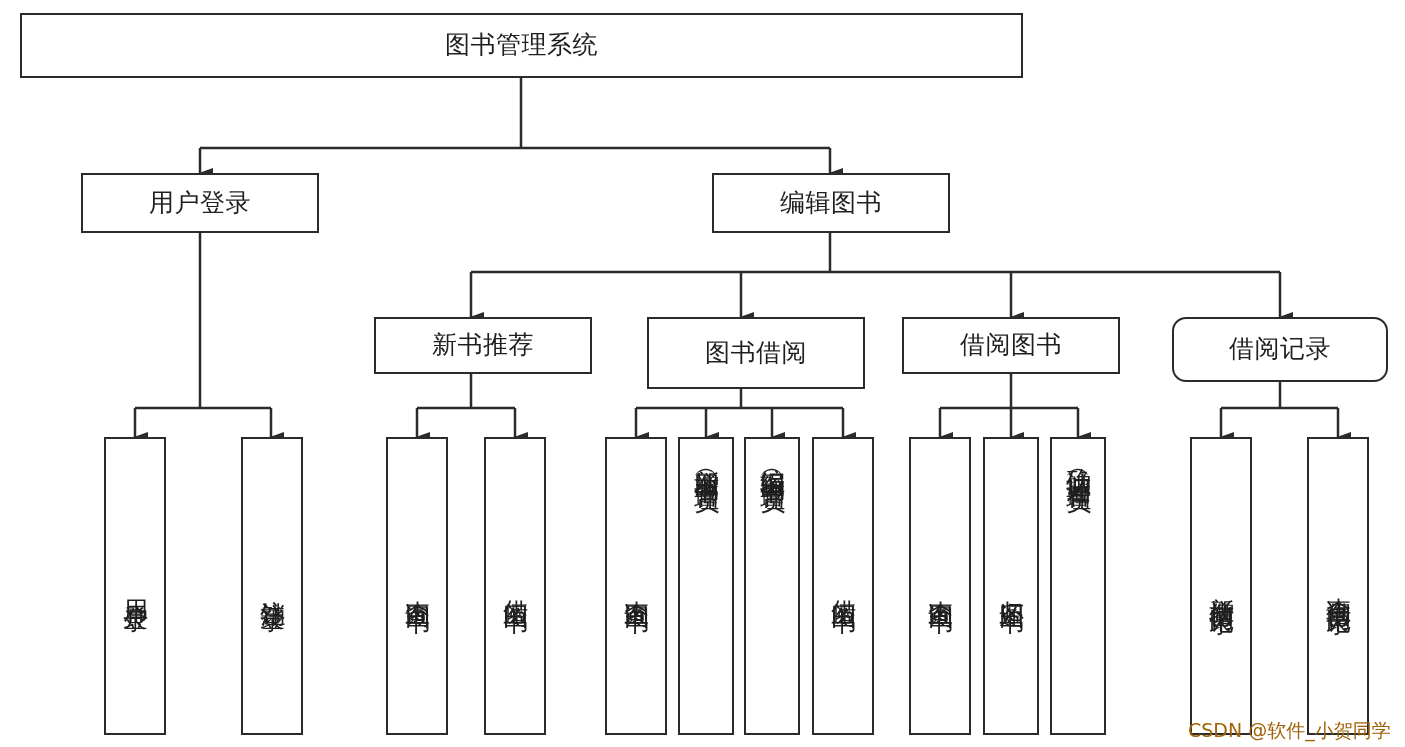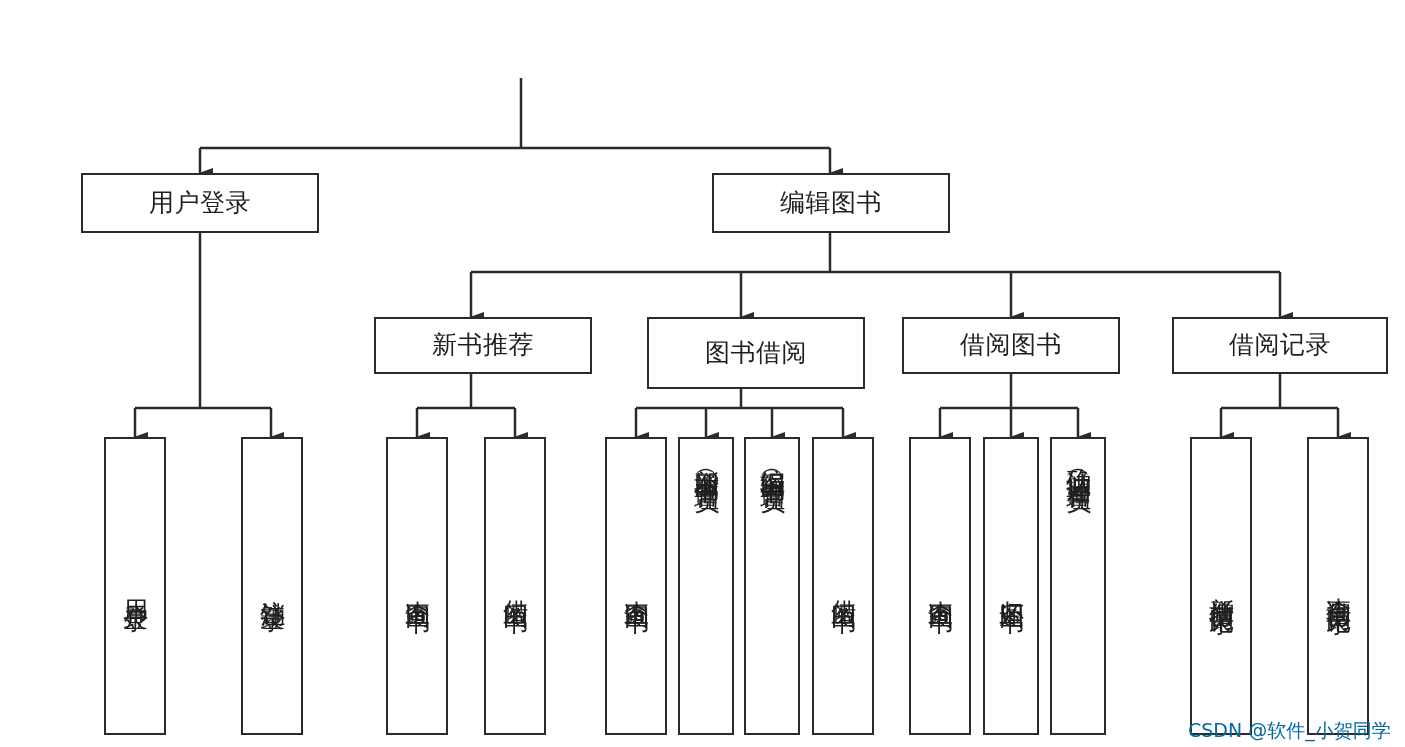--- a/index.html
+++ b/index.html
@@ -57,21 +57,21 @@
     text-orientation: upright;
     font-size: 25px;
     letter-spacing: 3px;
   }
   .node-box.vert.center-text {
     align-items: center;
     padding-top: 0;
   }
   .watermark {
     position: absolute;
-    color: #0369a1;
+    color: #a16207;
     font-size: 19px;
     font-family: "DejaVu Sans", "Liberation Sans", sans-serif;
     white-space: nowrap;
     pointer-events: none;
   }
 </style>
 </head>
 <body>
 
 <div id="diagram-root">
@@ -121,38 +121,41 @@
       <path d="M1011,408 L1011,437" marker-end="url(#arrowhead)"></path>
       <path d="M1078,408 L1078,437" marker-end="url(#arrowhead)"></path>
 
       <path d="M1280,374 L1280,408"></path>
       <path d="M1221,408 L1338,408"></path>
       <path d="M1221,408 L1221,437" marker-end="url(#arrowhead)"></path>
       <path d="M1338,408 L1338,437" marker-end="url(#arrowhead)"></path>
     </g>
   </svg>
 
+  <div class="node-box horiz" style="left:20px; top:13px; width:1003px; height:65px;">
+    <span class="node-label">图书管理系统</span>
+  </div>
 
   <div class="node-box horiz" style="left:81px; top:173px; width:238px; height:60px;">
     <span class="node-label">用户登录</span>
   </div>
   <div class="node-box horiz" style="left:712px; top:173px; width:238px; height:60px;">
     <span class="node-label">编辑图书</span>
   </div>
 
   <div class="node-box horiz" style="left:362px; top:317px; width:218px; height:57px;margin-left:12px;">
     <span class="node-label">新书推荐</span>
   </div>
   <div class="node-box horiz" style="left:647px; top:317px; width:218px; height:72px;">
     <span class="node-label">图书借阅</span>
   </div>
   <div class="node-box horiz" style="left:902px; top:317px; width:218px; height:57px;">
     <span class="node-label">借阅图书</span>
   </div>
-  <div class="node-box horiz" style="left:1172px; top:317px; width:216px; height:57px;">
+  <div class="node-box horiz" style="left:1172px; top:317px; width:216px; height:65px;border-radius:14px;">
     <span class="node-label">借阅记录</span>
   </div>
 
   <div class="node-box vert center-text" style="left:104px; top:437px; width:62px; height:298px;">
     <span class="node-label">用户登录</span>
   </div>
   <div class="node-box vert center-text" style="left:241px; top:437px; width:62px; height:298px;">
     <span class="node-label">注销登录</span>
   </div>
   <div class="node-box vert center-text" style="left:386px; top:437px; width:62px; height:298px;">

